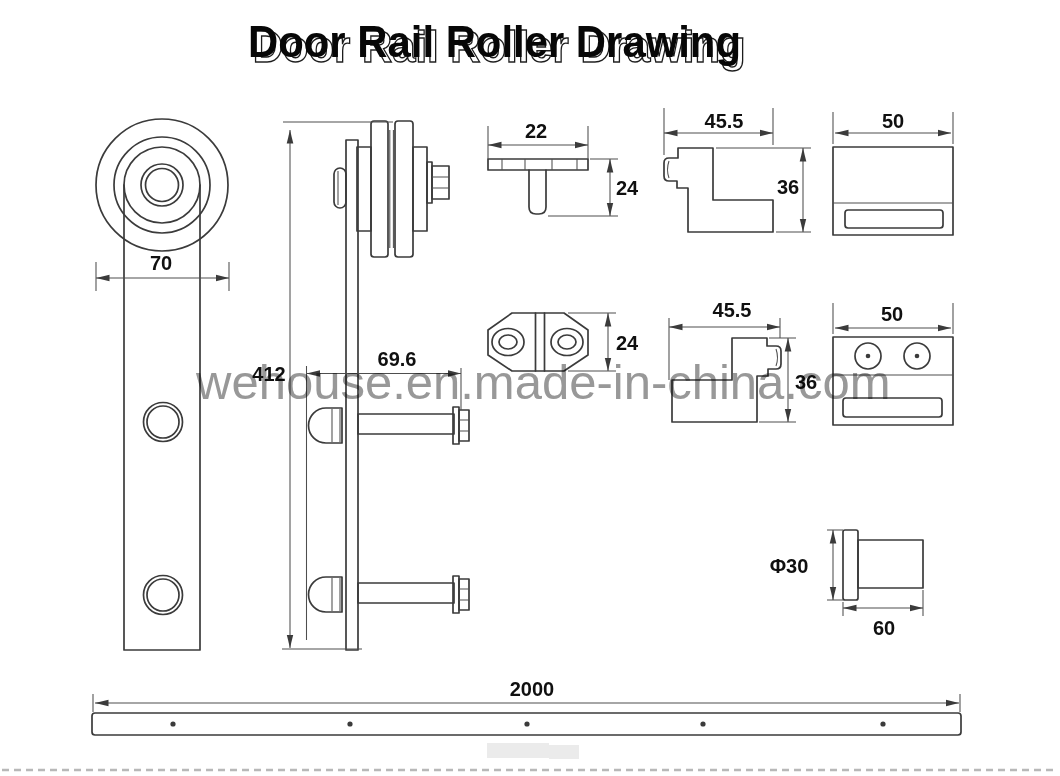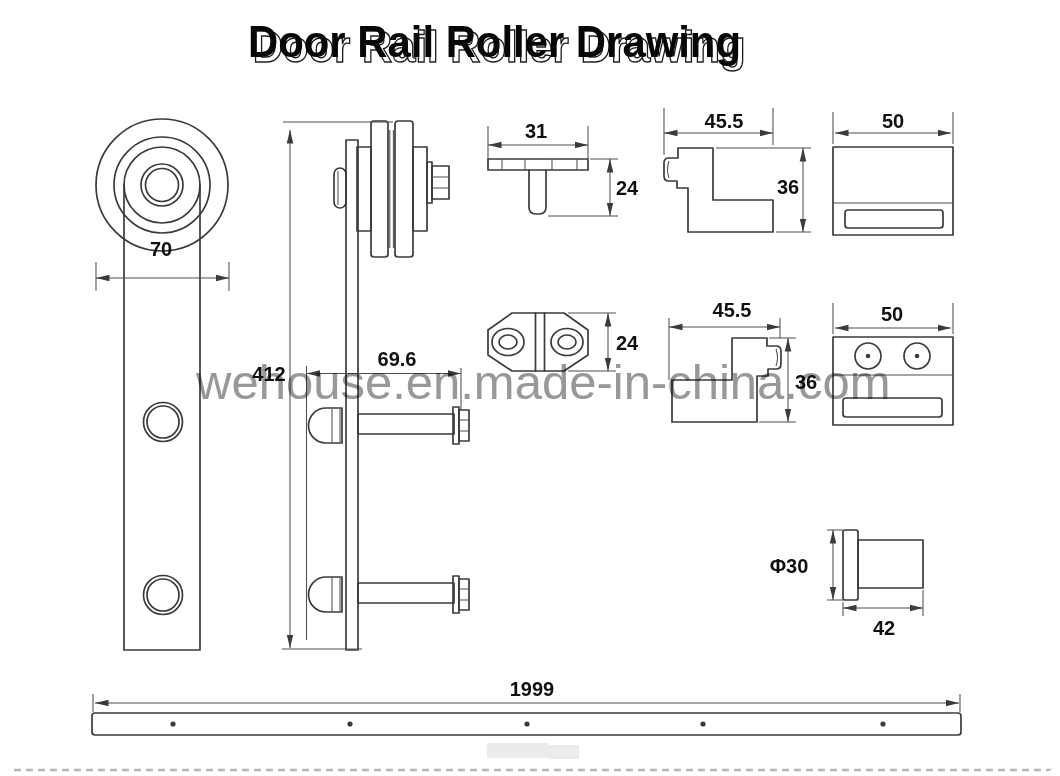--- a/index.html
+++ b/index.html
@@ -1,19 +1,18 @@
 <!DOCTYPE html>
 <html><head>
 <meta charset="utf-8">
 <style>
   html,body{margin:0;padding:0;background:#fff;}
   .canvas{
     position:relative;width:1060px;height:776px;background:#ffffff;overflow:hidden;
     font-family:"Liberation Sans",sans-serif;
-    border-radius:26px;
   }
   
   .title{
     position:absolute;left:248px;top:19px;margin:0;
     font:700 45px/1 "Liberation Sans",sans-serif;color:#070707;
     transform:scaleX(.93);transform-origin:left top;white-space:nowrap;z-index:5;
   }
   .title::before{
     content:attr(data-text);position:absolute;left:5px;top:5px;z-index:-1;
     color:#fff;-webkit-text-stroke:1.4px #1c1c1c;
@@ -201,31 +200,31 @@
       <path class="dimline" d="M95,703 H959"></path>
     </g>
 
     <g>
       <rect class="smudge" x="487" y="743" width="62" height="15"></rect>
       <rect class="smudge" x="549" y="745" width="30" height="14"></rect>
       <path class="dashed" d="M2,770 H1058"></path>
     </g>
   </svg>
 
-  <span class="dim" style="left:161px;top:249px">70</span>
+  <span class="dim" style="left:161px;top:263px">70</span>
   <span class="dim" style="left:269px;top:374px">412</span>
   <span class="dim" style="left:397px;top:359px">69.6</span>
-  <span class="dim" style="left:536px;top:131px">31</span>
+  <span class="dim" style="left:536px;top:131px">22</span>
   <span class="dim" style="left:627px;top:188px">24</span>
   <span class="dim" style="left:627px;top:343px">24</span>
   <span class="dim" style="left:724px;top:121px">45.5</span>
   <span class="dim" style="left:788px;top:187px">36</span>
   <span class="dim" style="left:893px;top:121px">50</span>
   <span class="dim" style="left:732px;top:310px">45.5</span>
   <span class="dim" style="left:806px;top:382px">36</span>
   <span class="dim" style="left:892px;top:314px">50</span>
   <span class="dim" style="left:789px;top:566px">Φ30</span>
-  <span class="dim" style="left:884px;top:628px">42</span>
-  <span class="dim" style="left:532px;top:689px">1999</span>
+  <span class="dim" style="left:884px;top:628px">60</span>
+  <span class="dim" style="left:532px;top:689px">2000</span>
 
   <span class="watermark">wehouse.en.made-in-china.com</span>
 
 </div>
 
 </body></html>

